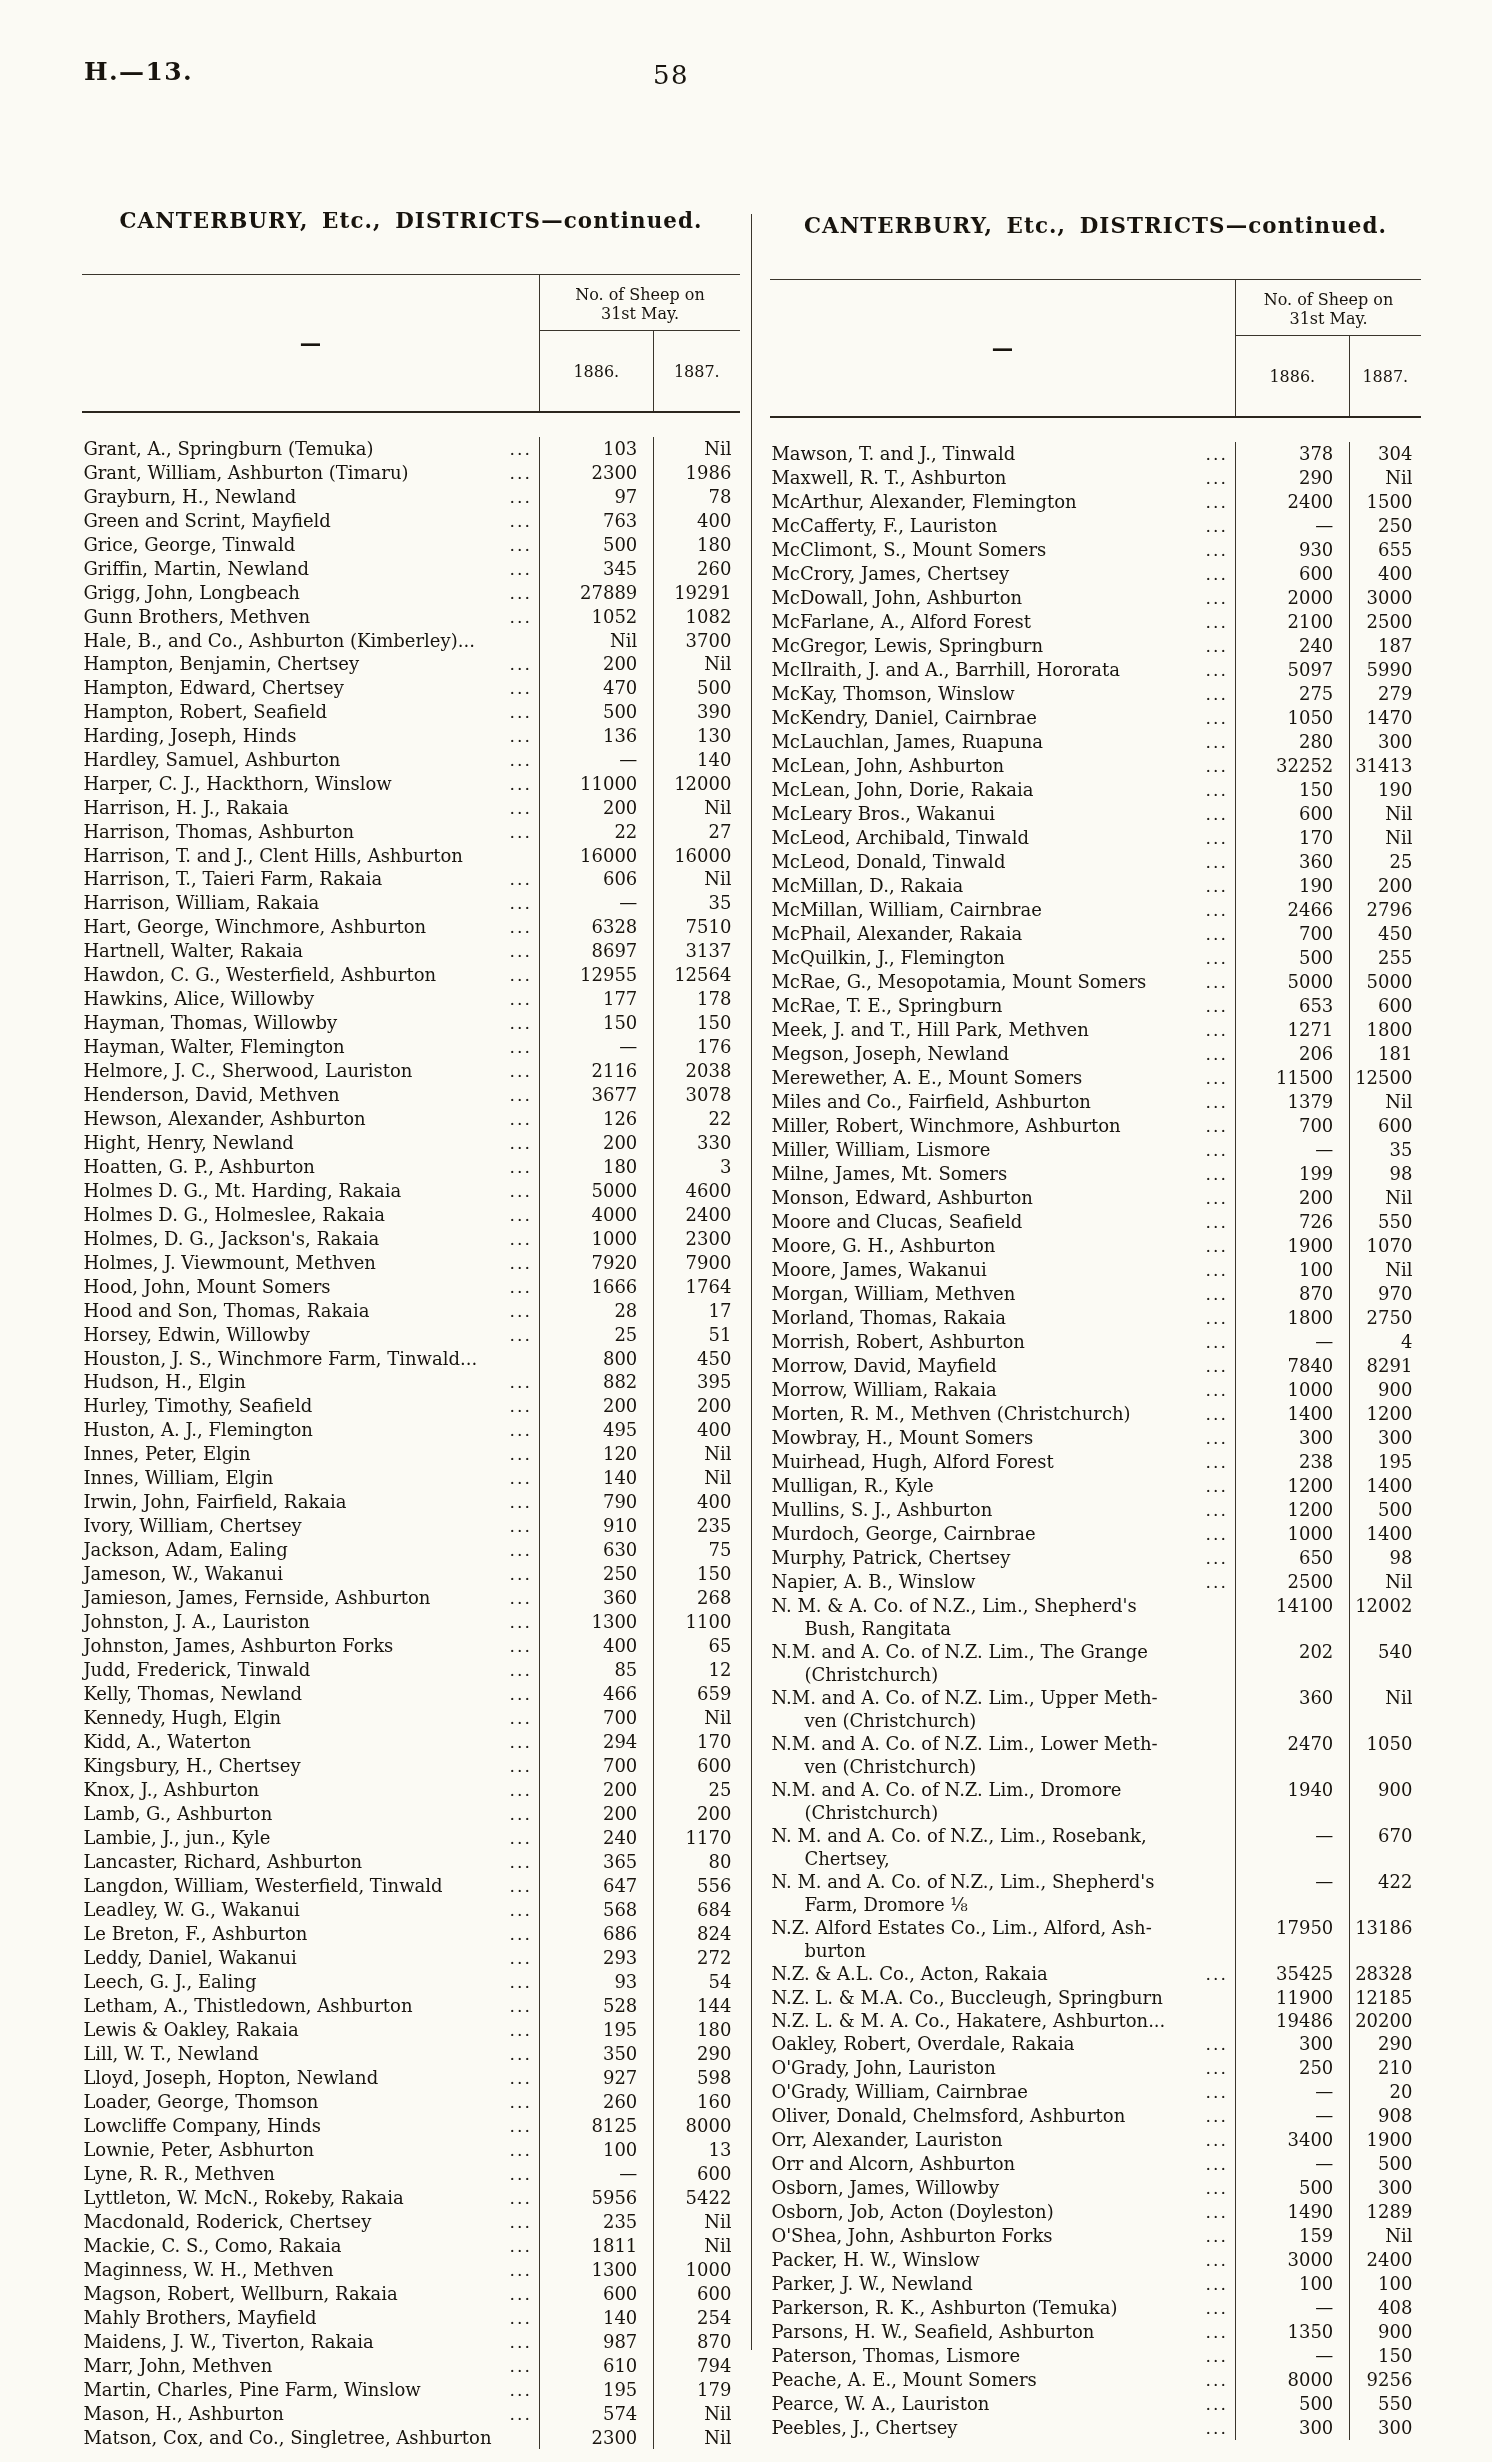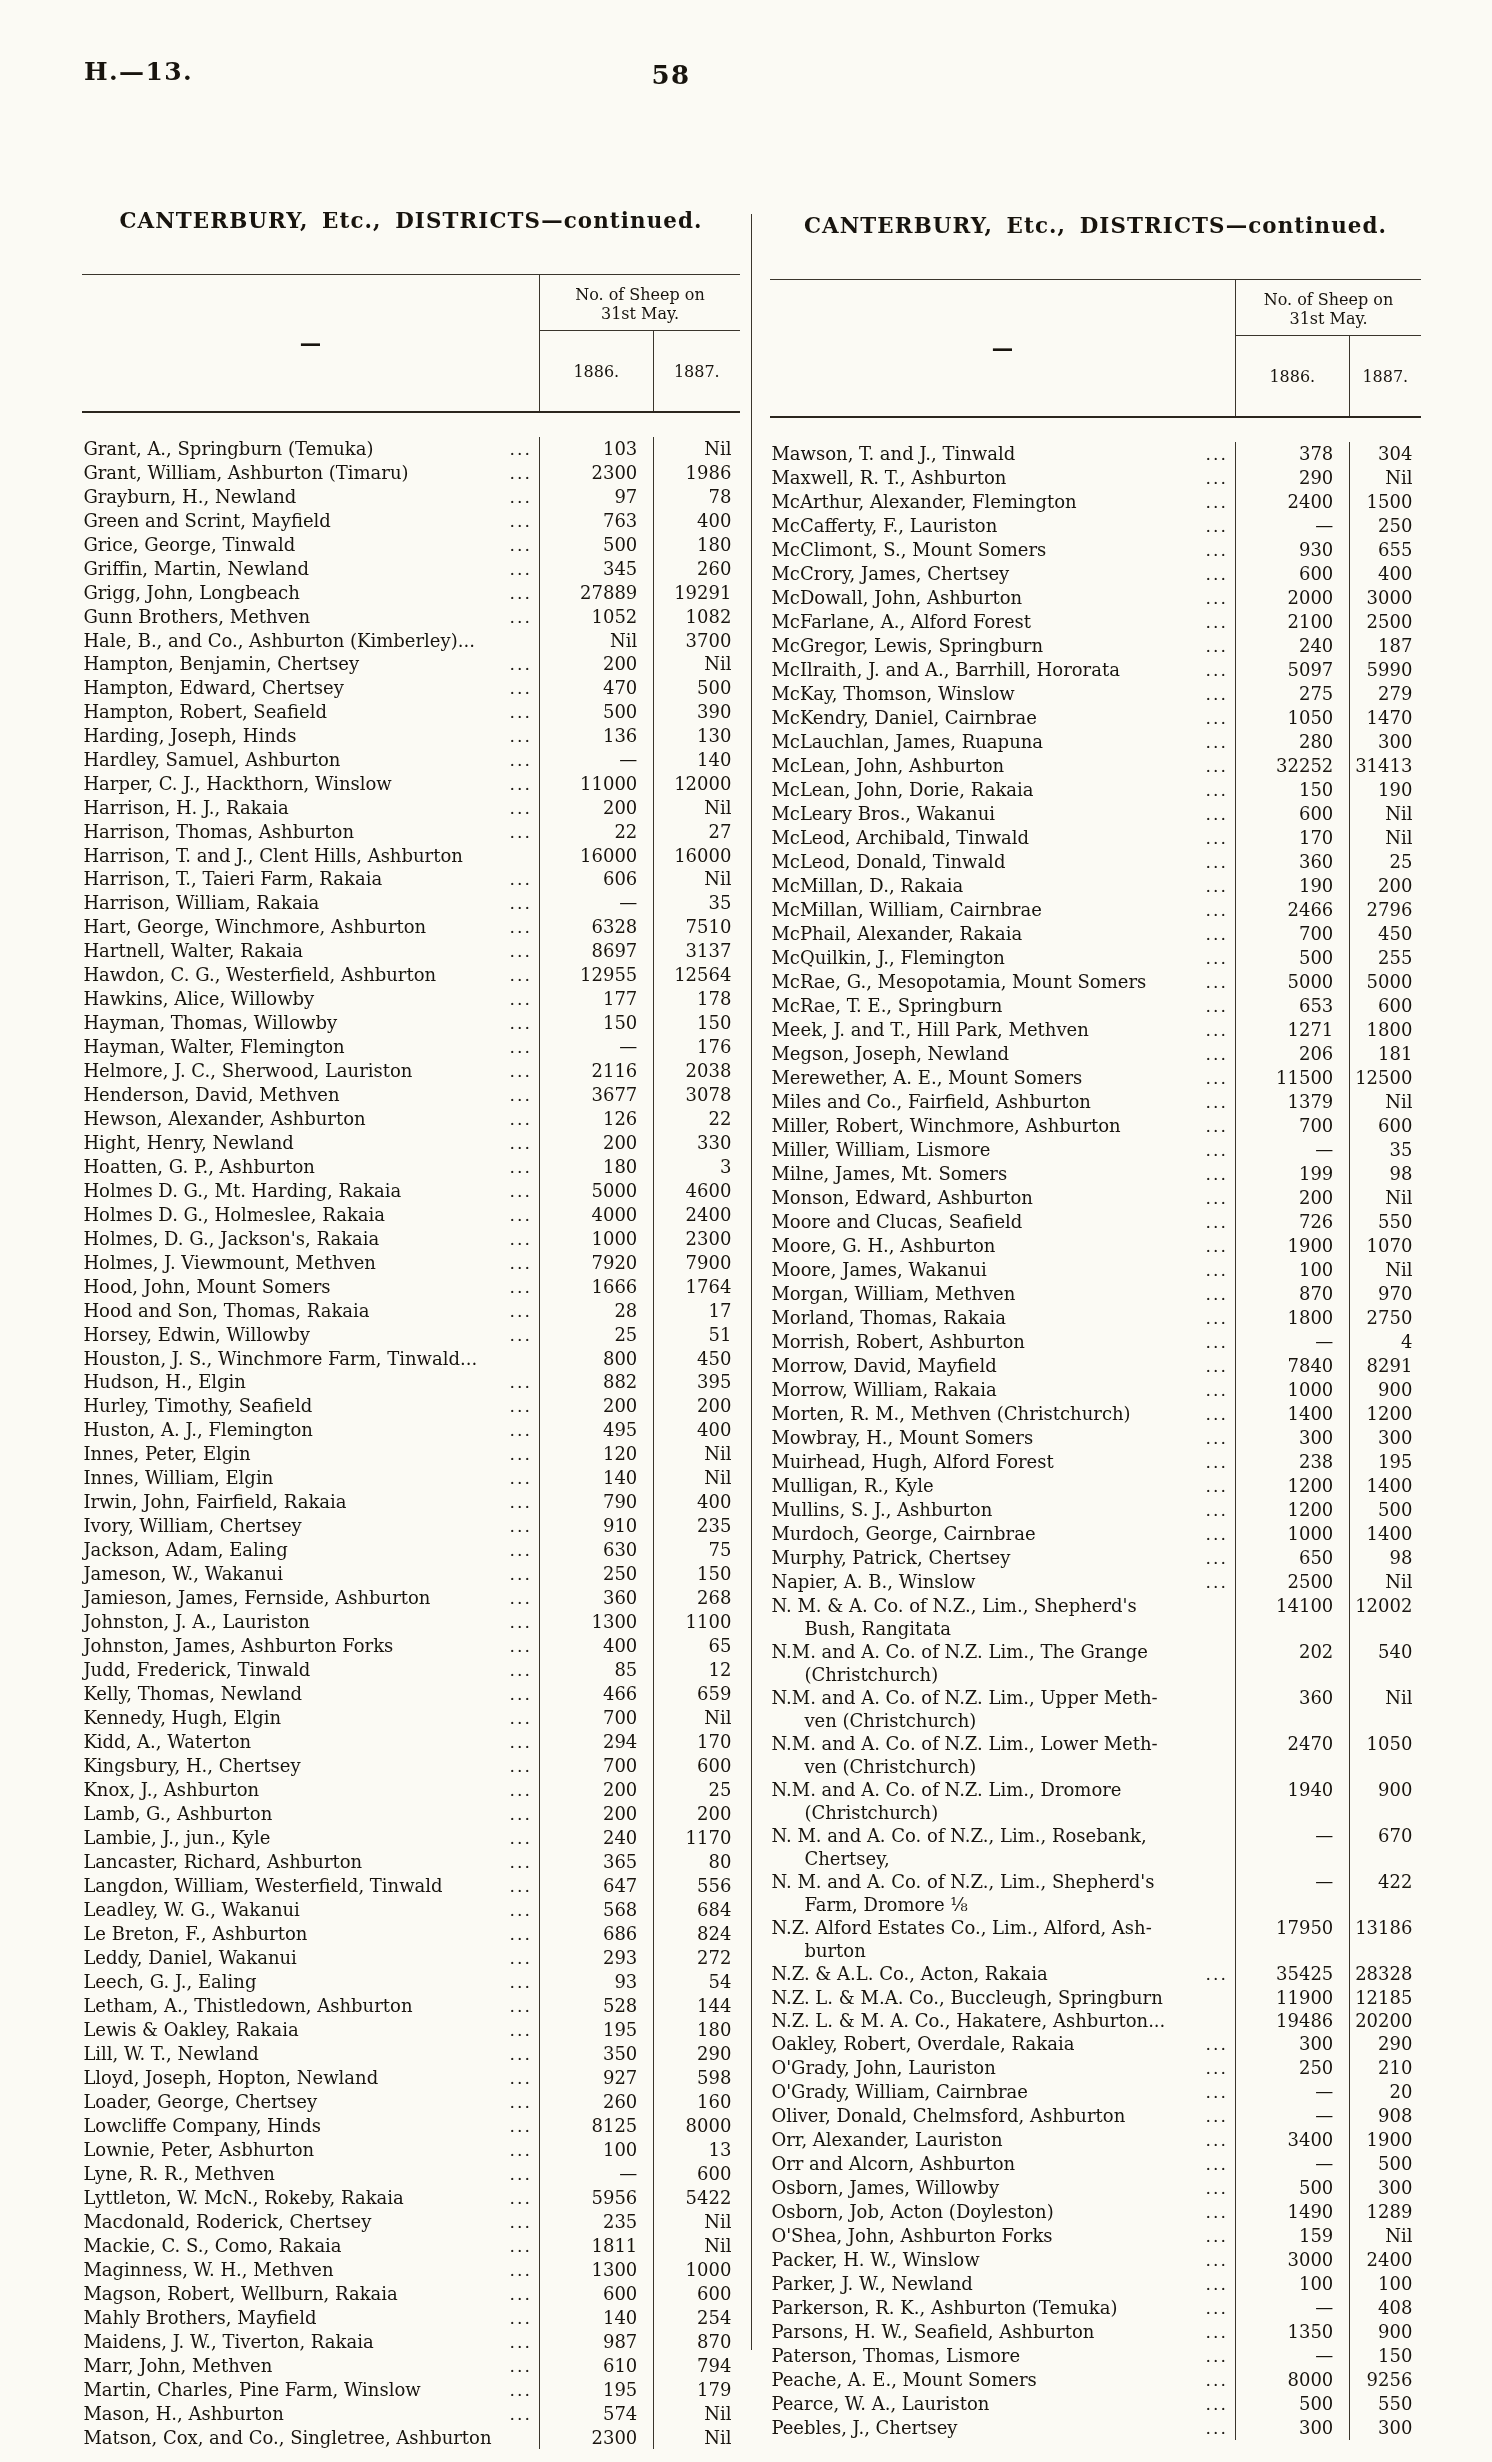--- a/index.html
+++ b/index.html
@@ -3,21 +3,21 @@
 <meta charset="utf-8">
 <style>
   html,body{margin:0;padding:0;}
   body{
     width:1493px;height:2462px;position:relative;
     background:#fbfaf4;color:#18140e;
     font-family:"DejaVu Serif","Liberation Serif",serif;
     overflow:hidden;
   }
   .doc-ref{position:absolute;left:84px;top:57px;font-size:25px;font-weight:bold;letter-spacing:1.4px;}
-  .page-num{position:absolute;left:628px;top:60px;width:86px;text-align:center;font-size:26px;font-weight:bold;letter-spacing:1.4px;}
+  .page-num{position:absolute;left:628px;top:60px;width:86px;text-align:center;font-size:26px;font-weight:normal;letter-spacing:1.4px;}
   .center-rule{position:absolute;left:751px;top:214px;width:1.4px;height:2136px;background:#3a352c;}
 
   .col{position:absolute;top:208px;}
   .col.left{left:82px;width:658px;--w1:457px;--w2:114px;}
   .col.right{left:770px;top:213px;width:651px;--w1:465px;--w2:114px;}
 
   .tbl-title{text-align:center;font-size:21.4px;font-weight:bold;letter-spacing:1.1px;word-spacing:5px;white-space:nowrap;}
   .tbl-title .cont{}
   .title-rule{margin-top:41px;height:0;border-top:1.4px solid #3a352c;}
 
@@ -892,21 +892,21 @@
           </div>
 
         </div>
         <div class="c-a">927</div>
         <div class="c-b">598</div>
       </div>
 
       <div class="row">
         <div class="c-name">
           <div class="l1">
-            <span>Loader, George, Chertsey</span>
+            <span>Loader, George, Thomson</span>
             <span class="dots">...</span>
           </div>
 
         </div>
         <div class="c-a">260</div>
         <div class="c-b">160</div>
       </div>
 
       <div class="row">
         <div class="c-name">

